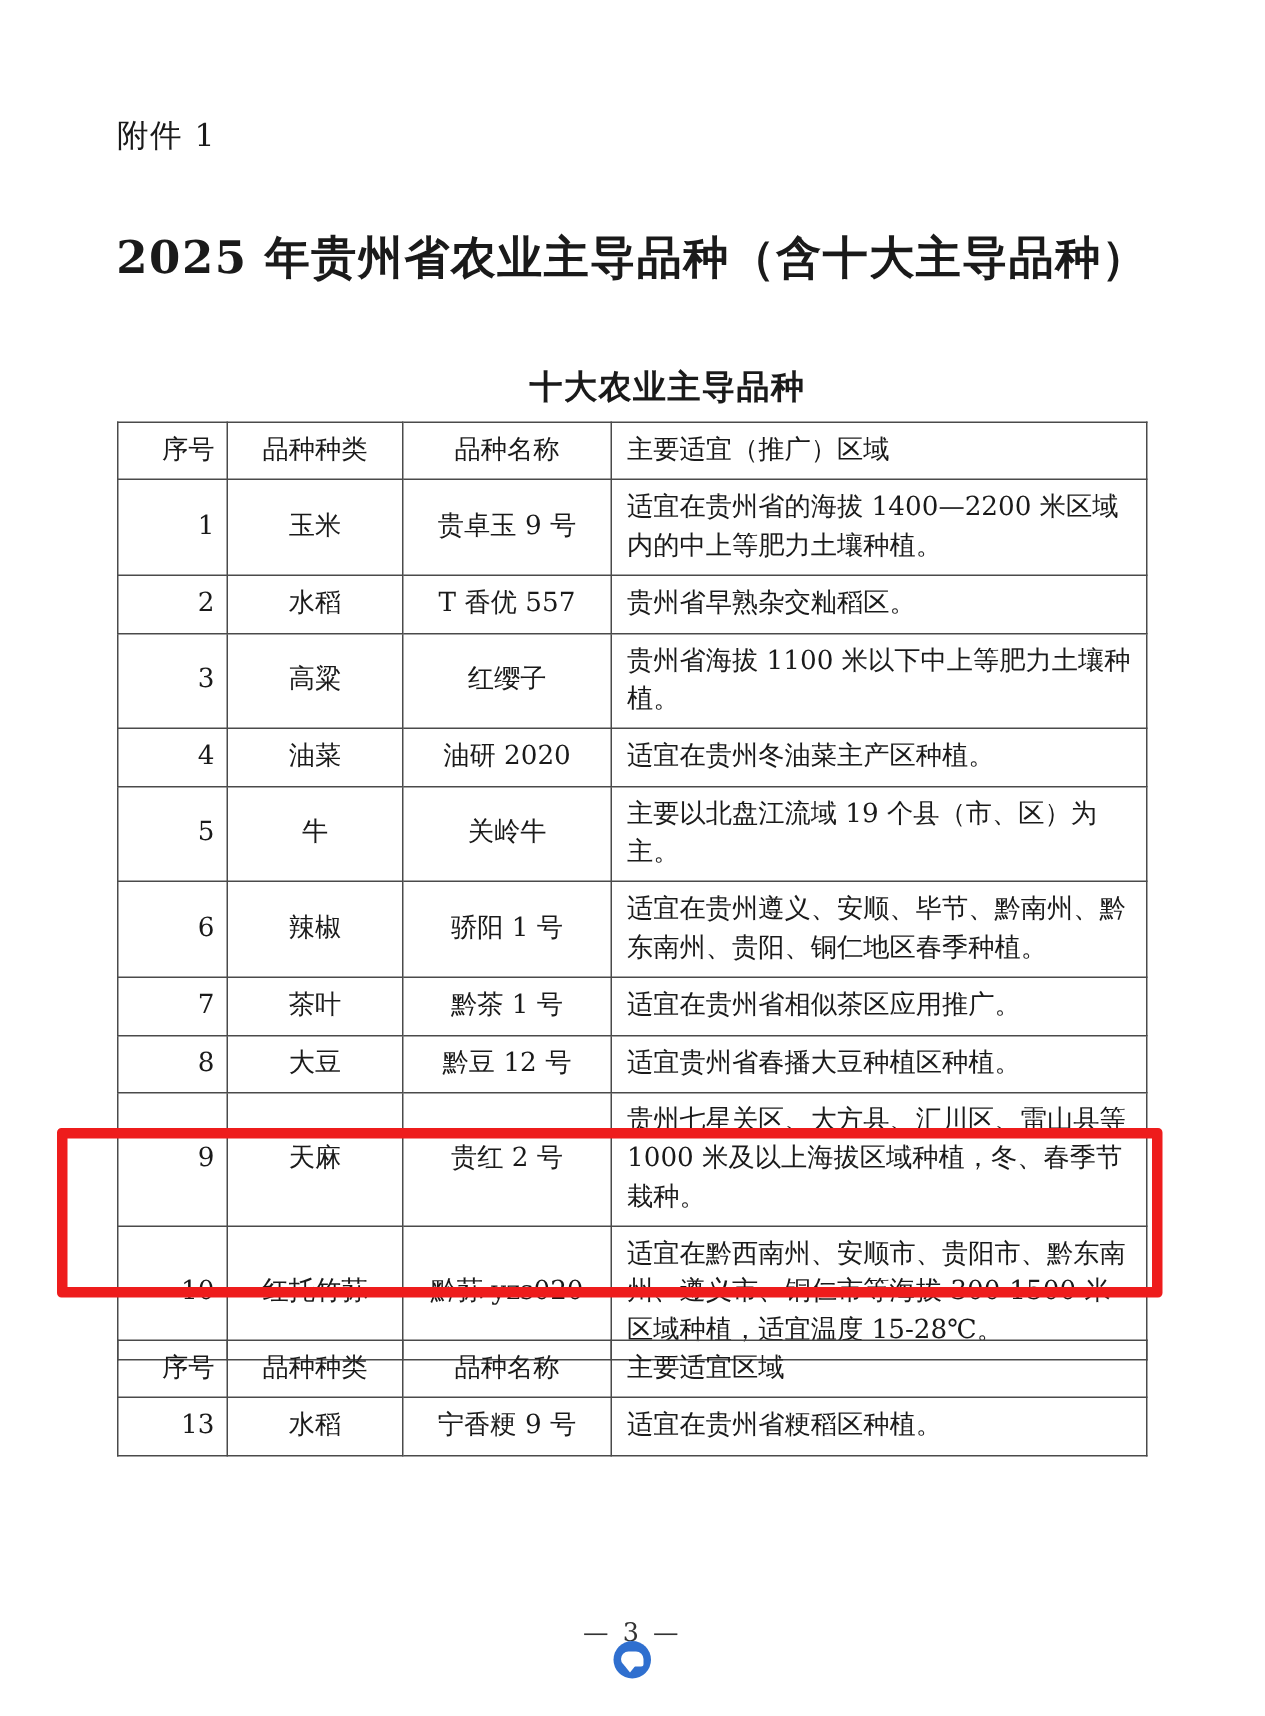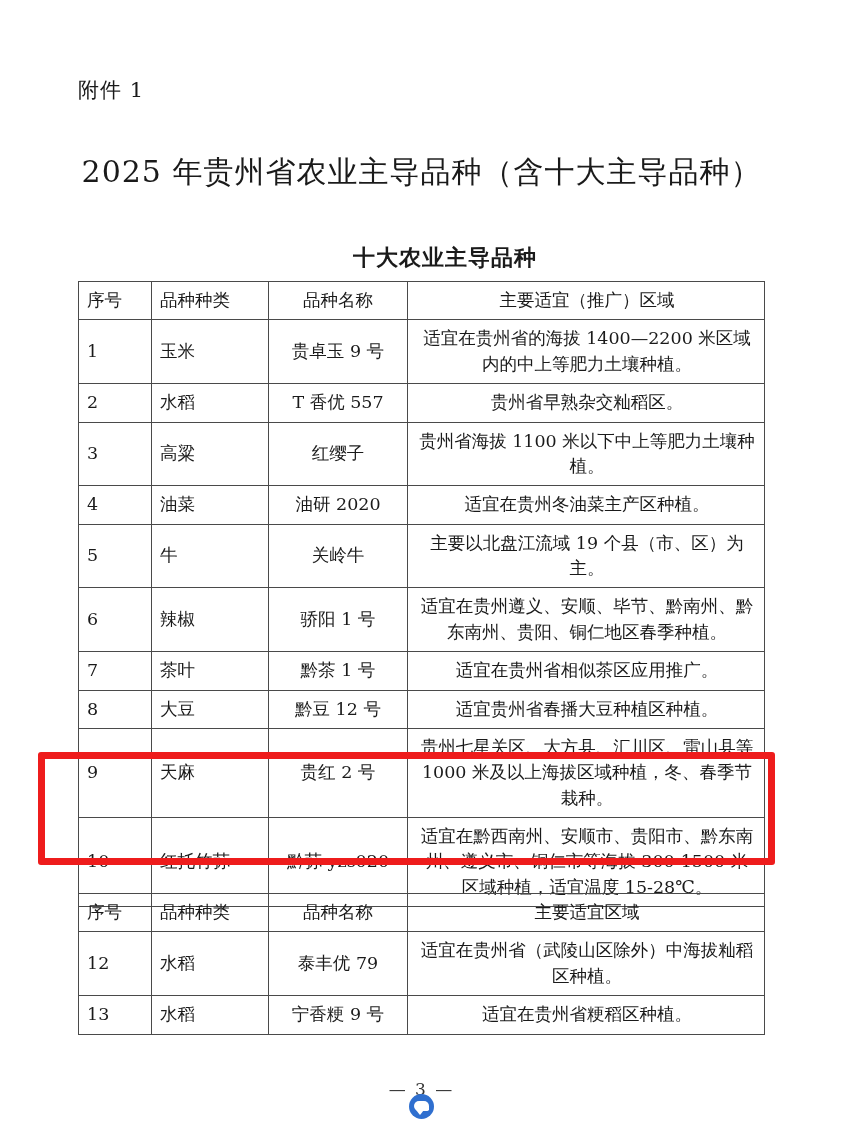--- a/index.html
+++ b/index.html
@@ -30,21 +30,21 @@
     letter-spacing: 1px;
     font-family: "DejaVu Serif", "Liberation Serif", serif;
   }
   .doc-title {
     position: absolute;
     left: 0;
     right: 0;
     top: 152px;
     text-align: center;
     font-size: 30px;
-    font-weight: normal;
+    font-weight: bold;
     letter-spacing: 1px;
     font-family: "DejaVu Serif", "Liberation Serif", serif;
   }
   .section-title {
     text-align: center;
     font-size: 22px;
     font-weight: bold;
     letter-spacing: 1px;
     font-family: "DejaVu Serif", "Liberation Serif", serif;
     padding-left: 47px;
@@ -64,24 +64,24 @@
     table-layout: fixed;
     font-size: 17.5px;
     line-height: 1.45;
   }
   table.doc-table td, table.doc-table th {
     border: 1px solid #4a4a4a;
     padding: 6px 8px;
     font-weight: normal;
     font-family: "DejaVu Serif", "Liberation Serif", serif;
   }
-  table.doc-table .c-no { width: 56px; text-align: left; }
-  table.doc-table .c-type { width: 100px; text-align: left; }
+  table.doc-table .c-no { width: 56px; text-align: right; }
+  table.doc-table .c-type { width: 100px; text-align: center; }
   table.doc-table .c-name { width: 122px; text-align: center; }
-  table.doc-table .c-area { text-align: center; padding-left: 10px; }
+  table.doc-table .c-area { text-align: left; padding-left: 10px; }
   table.doc-table thead td { text-align: center; }
 
   #table1 {
     position: absolute;
     left: 78px;
     top: 281px;
     width: 687px;
   }
   #table2 {
     position: absolute;
@@ -242,26 +242,20 @@
     <thead>
       <tr>
         <td class="c-no">序号</td>
         <td class="c-type">品种种类</td>
         <td class="c-name">品种名称</td>
         <td class="c-area">主要适宜区域</td>
       </tr>
     </thead>
     <tbody>
       <tr>
-        <td class="c-no">12</td>
-        <td class="c-type">水稻</td>
-        <td class="c-name">泰丰优 79</td>
-        <td class="c-area">适宜在贵州省（武陵山区除外）中海拔籼稻区种植。</td>
-      </tr>
-      <tr>
         <td class="c-no">13</td>
         <td class="c-type">水稻</td>
         <td class="c-name">宁香粳 9 号</td>
         <td class="c-area">适宜在贵州省粳稻区种植。</td>
       </tr>
     </tbody>
   </table>
 
   <div class="page-number">— 3 —</div>
 

